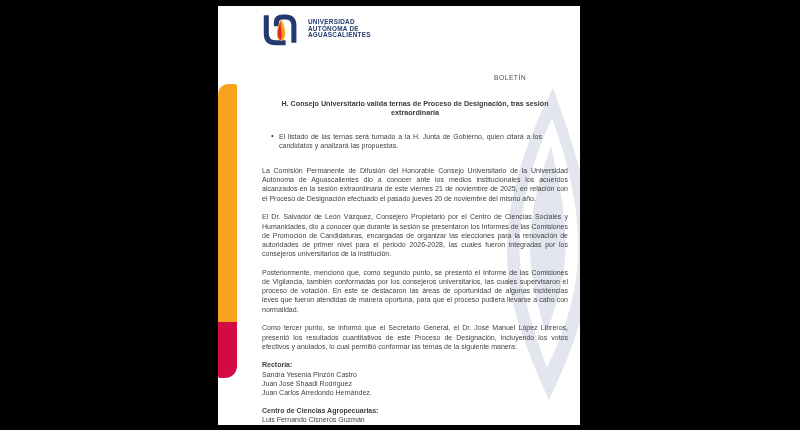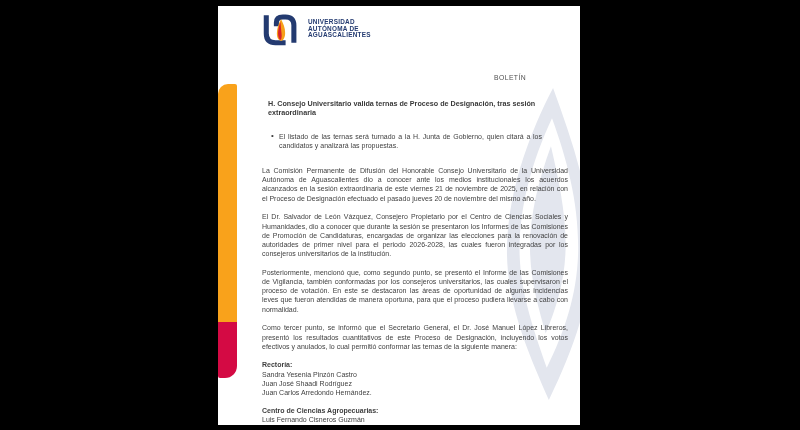--- a/index.html
+++ b/index.html
@@ -16,21 +16,21 @@
   .watermark{position:absolute;left:268px;top:82px;width:110px;height:312px;pointer-events:none;}
 
   
   .logo-row{position:absolute;left:40px;top:4px;display:flex;align-items:center;gap:4px;}
   .logo-text{color:#233A70;font-weight:bold;font-size:6.4px;line-height:6.6px;
              letter-spacing:.25px;text-transform:uppercase;}
 
   .boletin{position:absolute;top:68px;right:54px;font-size:6.8px;color:#4F4F4F;letter-spacing:.4px;}
 
   .content{position:absolute;left:44px;top:94px;width:306px;color:#3F3F3F;}
-  .doc-title{font-size:7.2px;font-weight:bold;text-align:left;line-height:8.8px;
+  .doc-title{font-size:7.2px;font-weight:bold;text-align:center;line-height:8.8px;
              color:#3A3A3A;margin:0 6px;}
   .bullet-list{margin:14px 0 0 0;padding:0;list-style:none;}
   .bullet-item{position:relative;padding-left:17px;font-size:7px;line-height:9.2px;
                text-align:justify;padding-right:26px;}
   .bullet-item .dot{position:absolute;left:9px;top:-1px;font-size:8px;}
   .paras{margin-top:16px;}
   .paras p{margin:0 0 9.5px 0;font-size:7px;line-height:9.2px;text-align:justify;}
   .sig{margin-top:1px;font-size:7px;line-height:9.2px;}
   .sig .heading{font-weight:bold;}
   .sig-block{margin-bottom:9px;}

